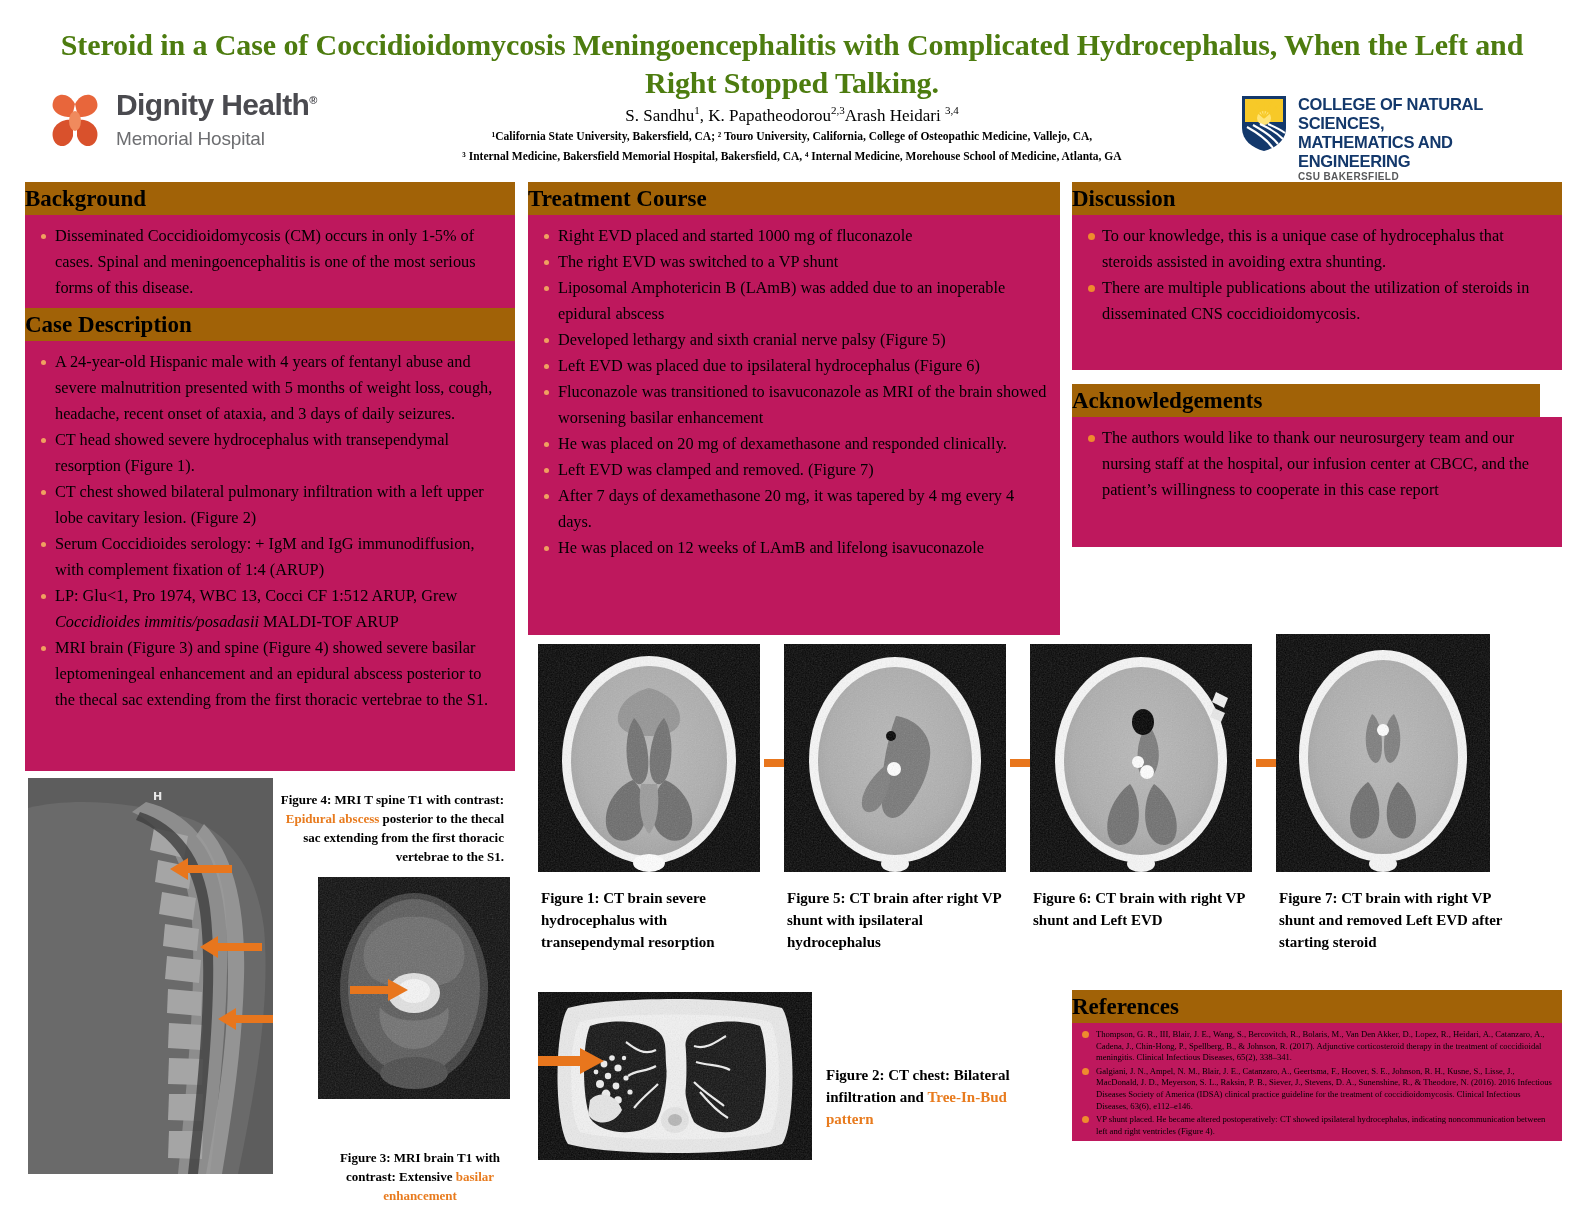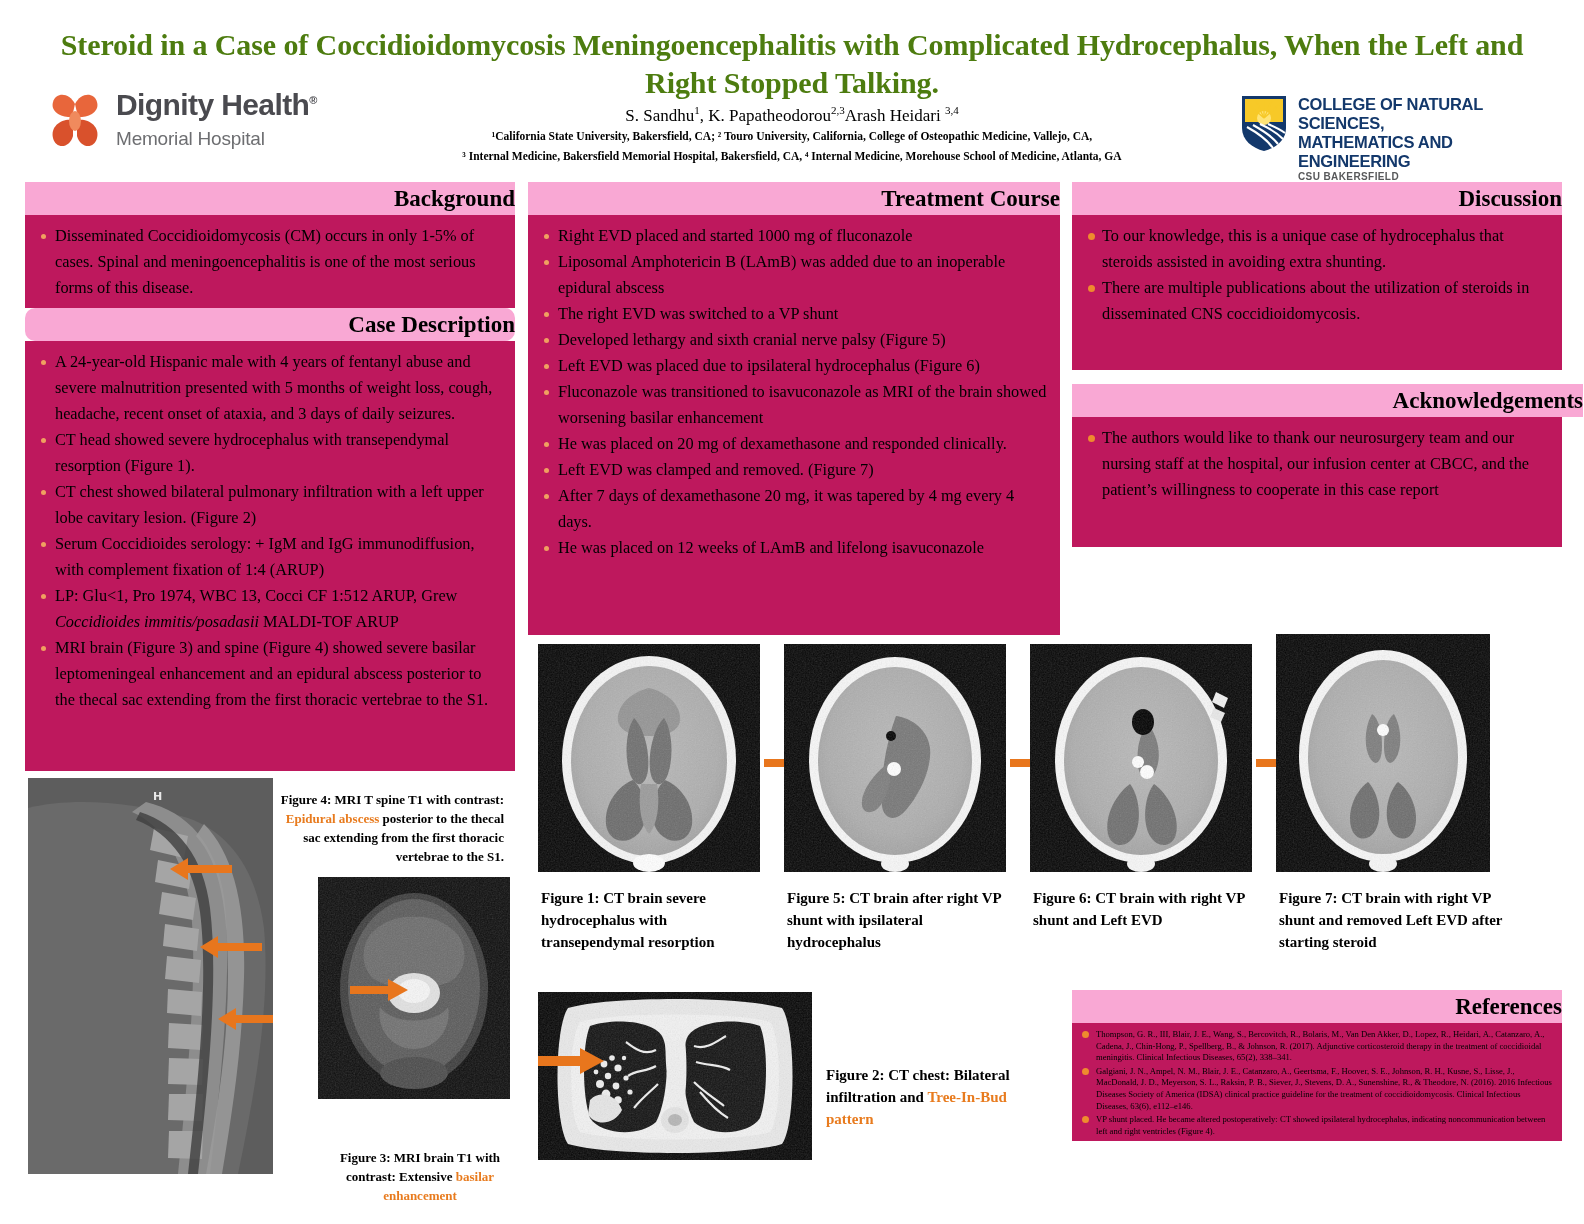--- a/index.html
+++ b/index.html
@@ -71,25 +71,25 @@
     font-family: "Liberation Sans", sans-serif;
     font-size: 16.5px; font-weight: bold; color: #13386b; letter-spacing: -0.3px; line-height: 19px;
   }
   .csub-l3 {
     font-family: "Liberation Sans", sans-serif;
     font-size: 10px; font-weight: bold; color: #58595b; letter-spacing: 0.4px; margin-top: 0;
   }
 
   
   .sec-head {
-    background: #f9a8d4;
+    background: #a16207;
     color: #000;
     font-weight: bold;
     font-size: 23px;
-    text-align: right;
+    text-align: left;
     line-height: 33px;
     height: 33px;
     position: absolute;
   }
   .sec-body {
     background: #be185d;
     position: absolute;
     padding: 8px 10px 6px 10px;
   }
 
@@ -109,29 +109,29 @@
     border-radius: 50%;
     background: #F0A060;
   }
   ul.bl.strong li::before { background: #EE8B2E; width: 7px; height: 7px; top: 10px; }
 
   .italic { font-style: italic; }
 
   
   #bg-head   { left: 25px;  top: 182px; width: 490px; }
   #bg-body   { left: 25px;  top: 215px; width: 490px; height: 93px; }
-  #cd-head   { left: 25px;  top: 308px; width: 490px; border-radius: 10px; }
+  #cd-head   { left: 25px;  top: 308px; width: 490px; }
   #cd-body   { left: 25px;  top: 341px; width: 490px; height: 430px; }
 
   #tc-head   { left: 528px; top: 182px; width: 532px; }
   #tc-body   { left: 528px; top: 215px; width: 532px; height: 420px; }
 
   #ds-head   { left: 1072px; top: 182px; width: 490px; }
   #ds-body   { left: 1072px; top: 215px; width: 490px; height: 155px; }
-  #ack-head  { left: 1072px; top: 384px; width: 511px; }
+  #ack-head  { left: 1072px; top: 384px; width: 468px; }
   #ack-body  { left: 1072px; top: 417px; width: 490px; height: 130px; }
   #ref-head  { left: 1072px; top: 990px; width: 490px; }
   #ref-body  { left: 1072px; top: 1023px; width: 490px; height: 118px; padding: 6px 8px; }
 
   ul.refs { list-style: none; }
   ul.refs li {
     position: relative;
     padding-left: 16px;
     font-size: 8.6px;
     line-height: 11.6px;
@@ -237,22 +237,22 @@
     <li>Serum Coccidioides serology: + IgM and IgG immunodiffusion, with complement fixation of 1:4 (ARUP)</li>
     <li><span>LP: Glu&lt;1, Pro 1974, WBC 13, Cocci CF 1:512 ARUP, Grew </span><span class="italic">Coccidioides immitis/posadasii</span><span> MALDI-TOF ARUP</span></li>
     <li>MRI brain (Figure 3) and spine (Figure 4) showed severe basilar leptomeningeal enhancement and an epidural abscess posterior to the thecal sac extending from the first thoracic vertebrae to the S1.</li>
   </ul>
 </div>
 
 <div class="sec-head" id="tc-head">Treatment Course</div>
 <div class="sec-body" id="tc-body">
   <ul class="bl">
     <li>Right EVD placed and started 1000 mg of fluconazole</li>
+    <li>The right EVD was switched to a VP shunt</li>
     <li>Liposomal Amphotericin B (LAmB) was added due to an inoperable epidural abscess</li>
-    <li>The right EVD was switched to a VP shunt</li>
     <li>Developed lethargy and sixth cranial nerve palsy (Figure 5)</li>
     <li>Left EVD was placed due to ipsilateral hydrocephalus (Figure 6)</li>
     <li>Fluconazole was transitioned to isavuconazole as MRI of the brain showed worsening basilar enhancement</li>
     <li>He was placed on 20 mg of dexamethasone and responded clinically.</li>
     <li>Left EVD was clamped and removed. (Figure 7)</li>
     <li>After 7 days of dexamethasone 20 mg, it was tapered by 4 mg every 4 days.</li>
     <li>He was placed on 12 weeks of LAmB and lifelong isavuconazole</li>
   </ul>
 </div>
 

